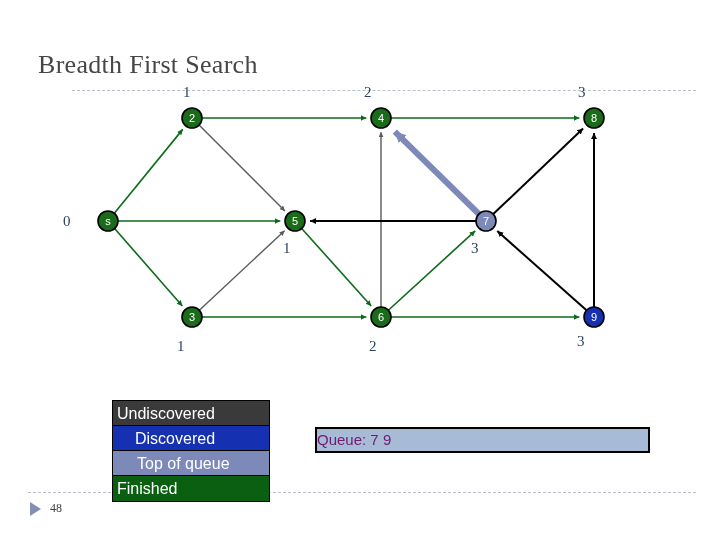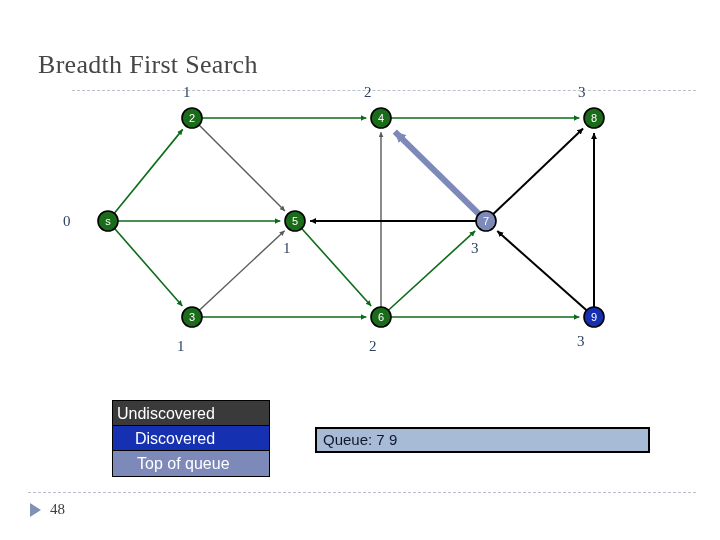--- a/index.html
+++ b/index.html
@@ -41,31 +41,31 @@
     height:25px;line-height:25px;padding-left:4px;
     font-size:16px;color:#ffffff;box-sizing:border-box;
     border-bottom:1px solid #000;white-space:nowrap;overflow:hidden;
   }
   .legend-row:last-child{border-bottom:none;}
 
   
   .queue{
     position:absolute;left:315px;top:427px;width:335px;height:26px;
     background:#a8bbd6;border:2px solid #000;box-sizing:border-box;
-    font-size:15px;color:#0f172a;line-height:22px;padding-left:6px;
+    font-size:15px;color:#701a75;line-height:22px;
     white-space:nowrap;overflow:hidden;
   }
 
   
   .footer{position:absolute;left:30px;top:501px;display:flex;align-items:center;gap:9px;}
   .tri{
     width:0;height:0;border-left:11px solid #8390b5;
     border-top:7px solid transparent;border-bottom:7px solid transparent;
   }
-  .pagenum{font-family:"Liberation Serif", serif;font-size:15px;color:#3e3e3e;}
+  .pagenum{font-family:"Liberation Serif", serif;font-size:12px;color:#3e3e3e;}
 </style>
 </head>
 <body>
 
 <div id="slide">
 
   <div class="rule top"></div>
   <div class="rule bottom"></div>
 
   <div class="title">Breadth First Search</div>
@@ -153,20 +153,21 @@
       <div class="idx" style="left: 471px; top: 240px; color: rgb(45, 67, 96);">3</div>
       <div class="idx" style="left: 177px; top: 338px; color: rgb(45, 67, 96);">1</div>
       <div class="idx" style="left: 369px; top: 338px; color: rgb(45, 67, 96);">2</div>
       <div class="idx" style="left: 577px; top: 333px; color: rgb(45, 67, 96);">3</div>
     </div>
 
   <div class="legend" id="legend">
       <div class="legend-row" style="background: rgb(58, 58, 58);">Undiscovered</div>
       <div class="legend-row" style="background: rgb(21, 48, 176); padding-left: 22px;">Discovered</div>
       <div class="legend-row" style="background: rgb(125, 137, 184); padding-left: 24px;">Top of queue</div>
+      <div class="legend-row" style="background: rgb(10, 96, 16);">Finished</div>
     </div>
 
   <div class="queue">Queue: 7 9</div>
 
   <div class="footer">
     <div class="tri"></div>
     <div class="pagenum">48</div>
   </div>
 
 </div>

